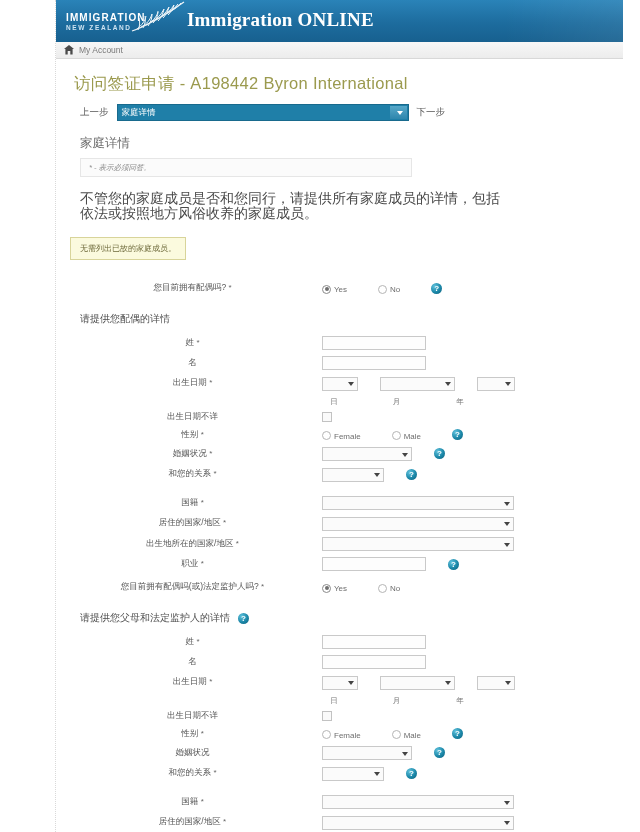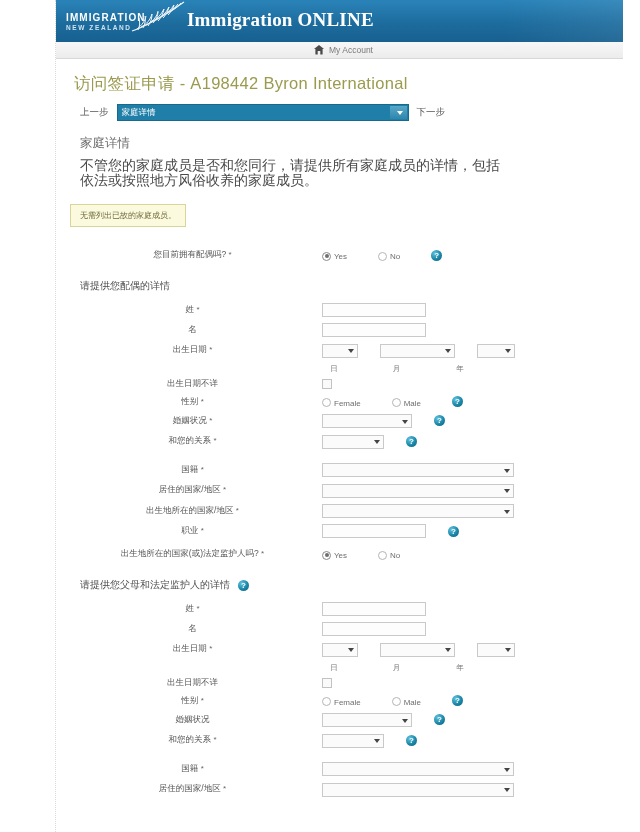--- a/index.html
+++ b/index.html
@@ -44,21 +44,21 @@
   .banner-title{
     position:absolute;left:131px;top:9px;
     color:#ffffff;font-size:19px;font-weight:bold;letter-spacing:.2px;
     font-family:Liberation Serif, serif;
   }
   .banner-title b{font-weight:bold;}
 
   
   .crumb{
     height:16px;background:linear-gradient(180deg,#f7f7f7,#ececec);
-    border-bottom:1px solid #d8d8d8;display:flex;align-items:center;padding-left:8px;justify-content:center;
+    border-bottom:1px solid #d8d8d8;display:flex;align-items:center;padding-left:8px;
   }
   .crumb .home{width:10px;height:10px;margin-right:5px;display:inline-block;}
   .crumb a{color:#7b7b7b;font-size:8.5px;text-decoration:none;}
 
   .body-wrap{padding:0 14px 0 14px;background:#fff;}
 
   h1.page-title{
     color:#9b9a4e;font-size:16.5px;font-weight:normal;margin:14px 0 9px 4px;
     font-family:"Liberation Sans","DejaVu Sans",sans-serif;letter-spacing:.3px;
   }
@@ -222,20 +222,23 @@
         <div class="stepselect">
           <span>家庭详情</span>
           <span class="arw">
               <i></i>
             </span>
         </div>
         <span class="steplink">下一步</span>
       </div>
 
       <h2 class="sec">家庭详情</h2>
+      <div class="reqnote">
+        <span>* - 表示必须回答。</span>
+      </div>
 
       <p class="intro">不管您的家庭成员是否和您同行，请提供所有家庭成员的详情，包括依法或按照地方风俗收养的家庭成员。</p>
 
       <div class="alertbox">
         <span>无需列出已故的家庭成员。</span>
       </div>
 
       
       <div class="frow">
         <div class="flabel"><span>您目前拥有配偶吗?</span> <span class="req">*</span></div>
@@ -337,21 +340,21 @@
       <div class="frow">
         <div class="flabel"><span>职业</span> <span class="req">*</span></div>
         <div class="fctl">
           <input class="txt wide" type="text" value="" style="">
           <span class="help">?</span>
         </div>
       </div>
 
       
       <div class="frow qrow">
-        <div class="flabel"><span>出生地所在的国家(或)法定监护人吗?</span> <span class="req">*</span></div>
+        <div class="flabel"><span>您目前拥有配偶吗(或)法定监护人吗?</span> <span class="req">*</span></div>
         <div class="fctl">
           <span><span class="radio on"></span><span class="rlab">Yes</span></span>
           <span><span class="radio"></span><span class="rlab">No</span></span>
         </div>
       </div>
 
       <h3 class="subsec">
           <span>请提供您父母和法定监护人的详情</span>
           <span class="help">?</span>
         </h3>

